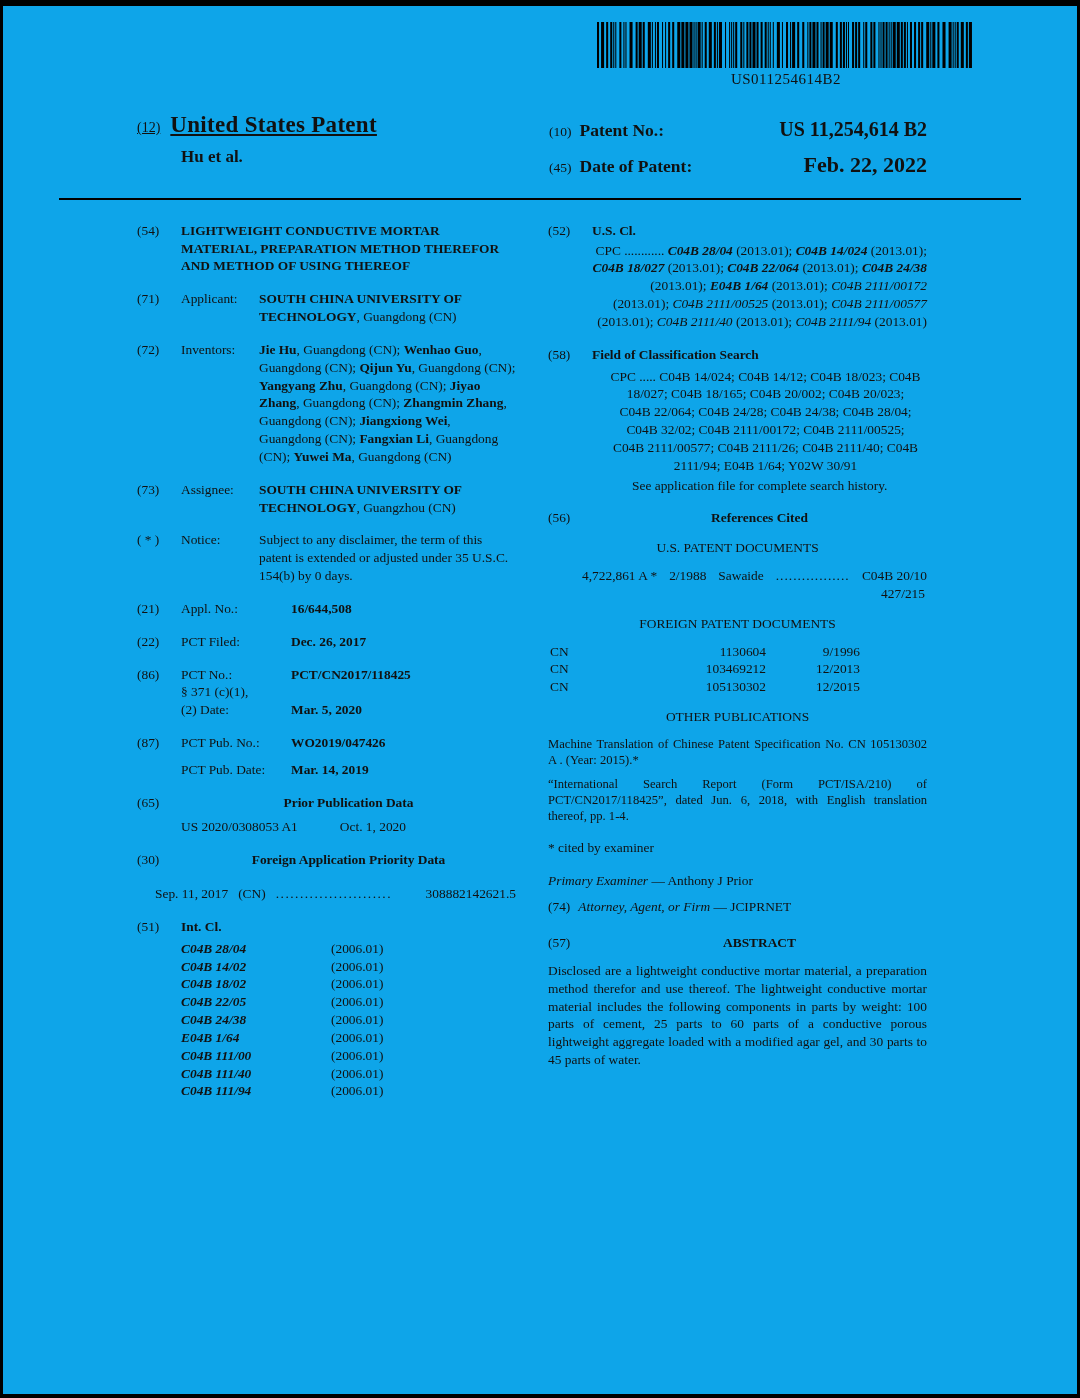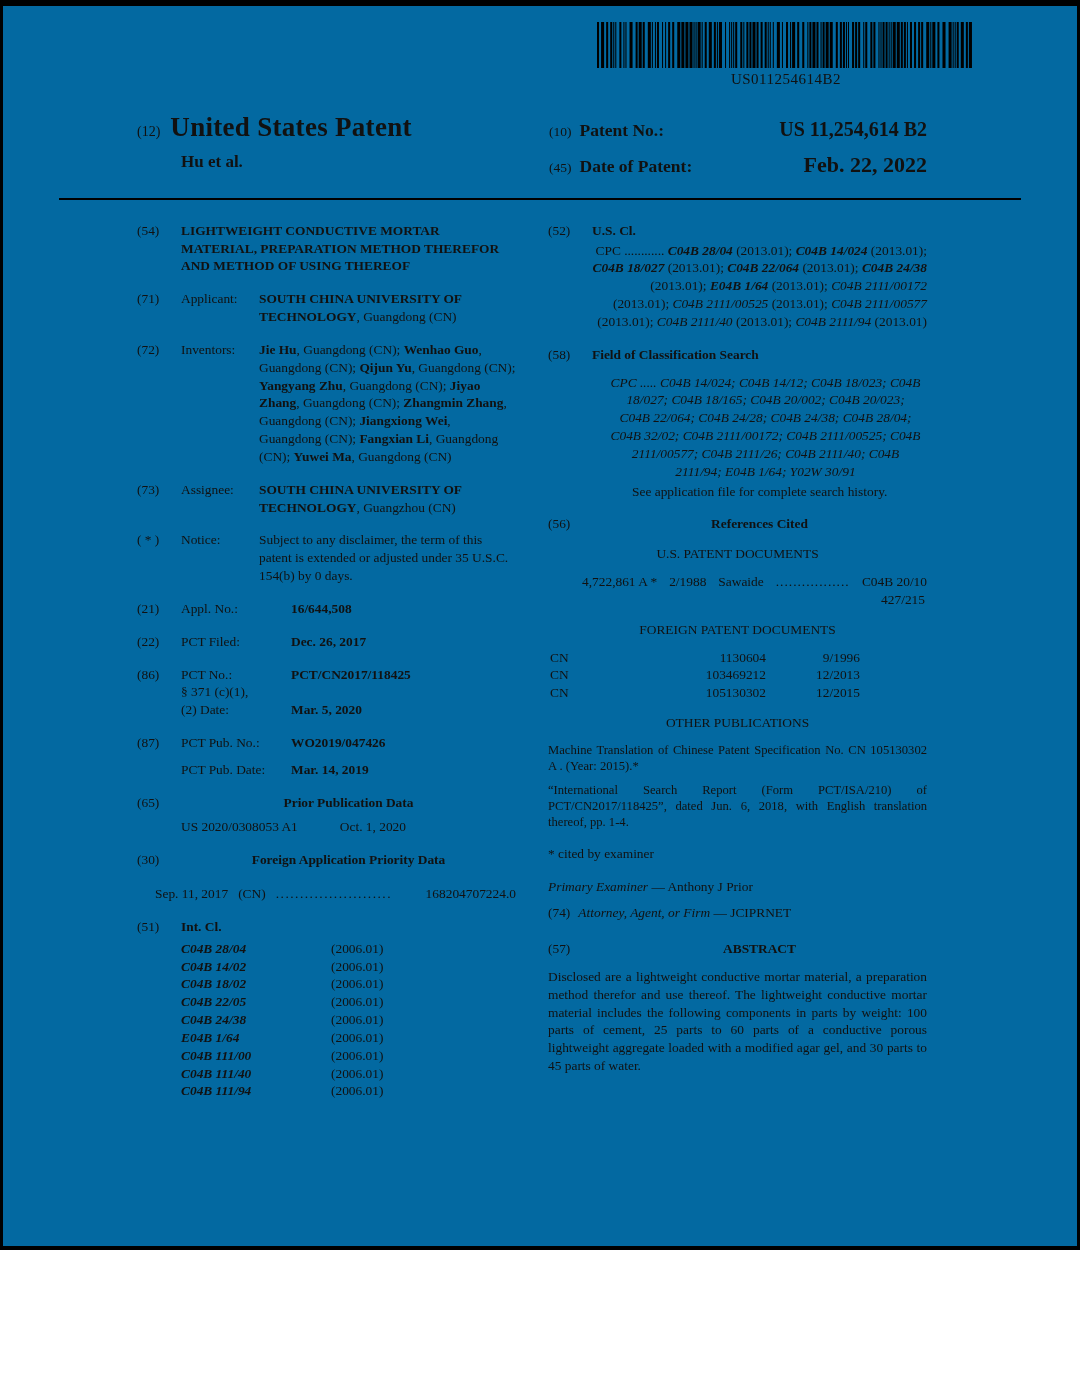--- a/index.html
+++ b/index.html
@@ -1,37 +1,37 @@
 <!DOCTYPE html>
 <html><head>
 <meta charset="utf-8">
 <title>US Patent Front Page</title>
 <style>
   * { margin:0; padding:0; box-sizing:border-box; }
   html,body { background:#ffffff; }
   body { font-family:"Liberation Serif","DejaVu Serif",serif; color:#111; }
   .page {
-    position:relative; width:1080px; height:1250px; margin:0 auto;
-    background:#0369a1; overflow:hidden;
+    position:relative; width:1080px; height:1398px; margin:0 auto;
+    background:#0ea5e9; overflow:hidden;
     border-top:6px solid #000; border-left:3px solid #000;
     border-right:3px solid #000; border-bottom:4px solid #000;
     font-size:13.4px; line-height:1.33;
   }
 
   
   .barcode-wrap { width:378px; margin:16px 102px 0 auto; text-align:center; }
   .barcode-svg { width:100%; height:46px; display:block; fill:#000; }
   .barcode-text { font-size:15px; margin-top:2px; letter-spacing:0.5px; }
 
   
   .masthead { display:flex; justify-content:space-between; align-items:flex-start;
               padding:20px 150px 0 134px; }
-  .kind-line { display:flex; align-items:baseline; gap:10px; }
+  .kind-line { display:flex; align-items:baseline; gap:10px;text-decoration:underline; }
   .num12 { font-size:14px; }
-  .kind-title { font-size:27px; font-weight:bold; letter-spacing:0.3px; }
+  .kind-title { font-size:23px; font-weight:bold; letter-spacing:0.3px; }
   .authors { font-size:17px; font-weight:bold; margin:5px 0 0 44px; }
   .mast-right { width:378px; padding-top:6px; }
   .mast-row { display:flex; align-items:baseline; margin-bottom:7px; }
   .mast-num { font-size:13.5px; margin-right:8px; }
   .mast-label { font-size:17.5px; font-weight:bold; }
   .mast-spacer { flex:1; }
   .mast-value { font-size:20px; font-weight:bold; white-space:nowrap; }
   .mast-value2 { font-size:22px; font-weight:bold; white-space:nowrap; }
 
   .rule { border-top:2.5px solid #000; margin:12px 56px 0 56px; }
@@ -62,21 +62,21 @@
   .grow { flex:1; }
   .pri-row { display:flex; gap:10px; margin:9px 0 0 18px; align-items:baseline; }
   .pri-dots { flex:1; overflow:hidden; white-space:nowrap; letter-spacing:1.5px; }
 
   .intcl-rows { margin-top:4px; }
   .intcl-row { display:flex; }
   .intcl-code { flex:0 0 150px; }
 
   
   .cpc-block { text-align:right; margin-top:2px; }
-  .search-block { text-align:center; padding:0 6px 0 18px; margin-top:10px;font-style:italic; }
+  .search-block { text-align:center; padding:0 6px 0 18px; margin-top:4px; }
   .search-note { margin-top:2px; padding-left:40px; }
 
   .refs-head { display:flex; margin-bottom:10px; }
   .subhead { text-align:center; margin:12px 0 10px 0; }
   .usdoc { display:flex; padding-left:34px; gap:12px; white-space:nowrap; }
   .usdoc .dots2 { overflow:hidden; flex:1; letter-spacing:1px; }
   .usdoc-line2 { text-align:right; padding-right:2px; }
 
   .foreign-rows { padding-left:2px; }
   .foreign-row { display:grid; grid-template-columns:64px 152px 94px; }
@@ -334,21 +334,21 @@
 
       <div class="field-block">
         <div class="fb-head">
           <span class="fnum">(30)</span>
           <div class="center-head grow">Foreign Application Priority Data</div>
         </div>
         <div class="pri-row">
           <span>Sep. 11, 2017</span>
           <span>(CN)</span>
           <span class="pri-dots">........................</span>
-          <span>168204707224.0</span>
+          <span>308882142621.5</span>
         </div>
       </div>
 
       <div class="field">
         <span class="fnum">(51)</span>
         <div class="fbody">
           <div class="bold">Int. Cl.</div>
           <div class="intcl-rows">
               <div class="intcl-row">
                 <span class="bi intcl-code">C04B 28/04</span>

